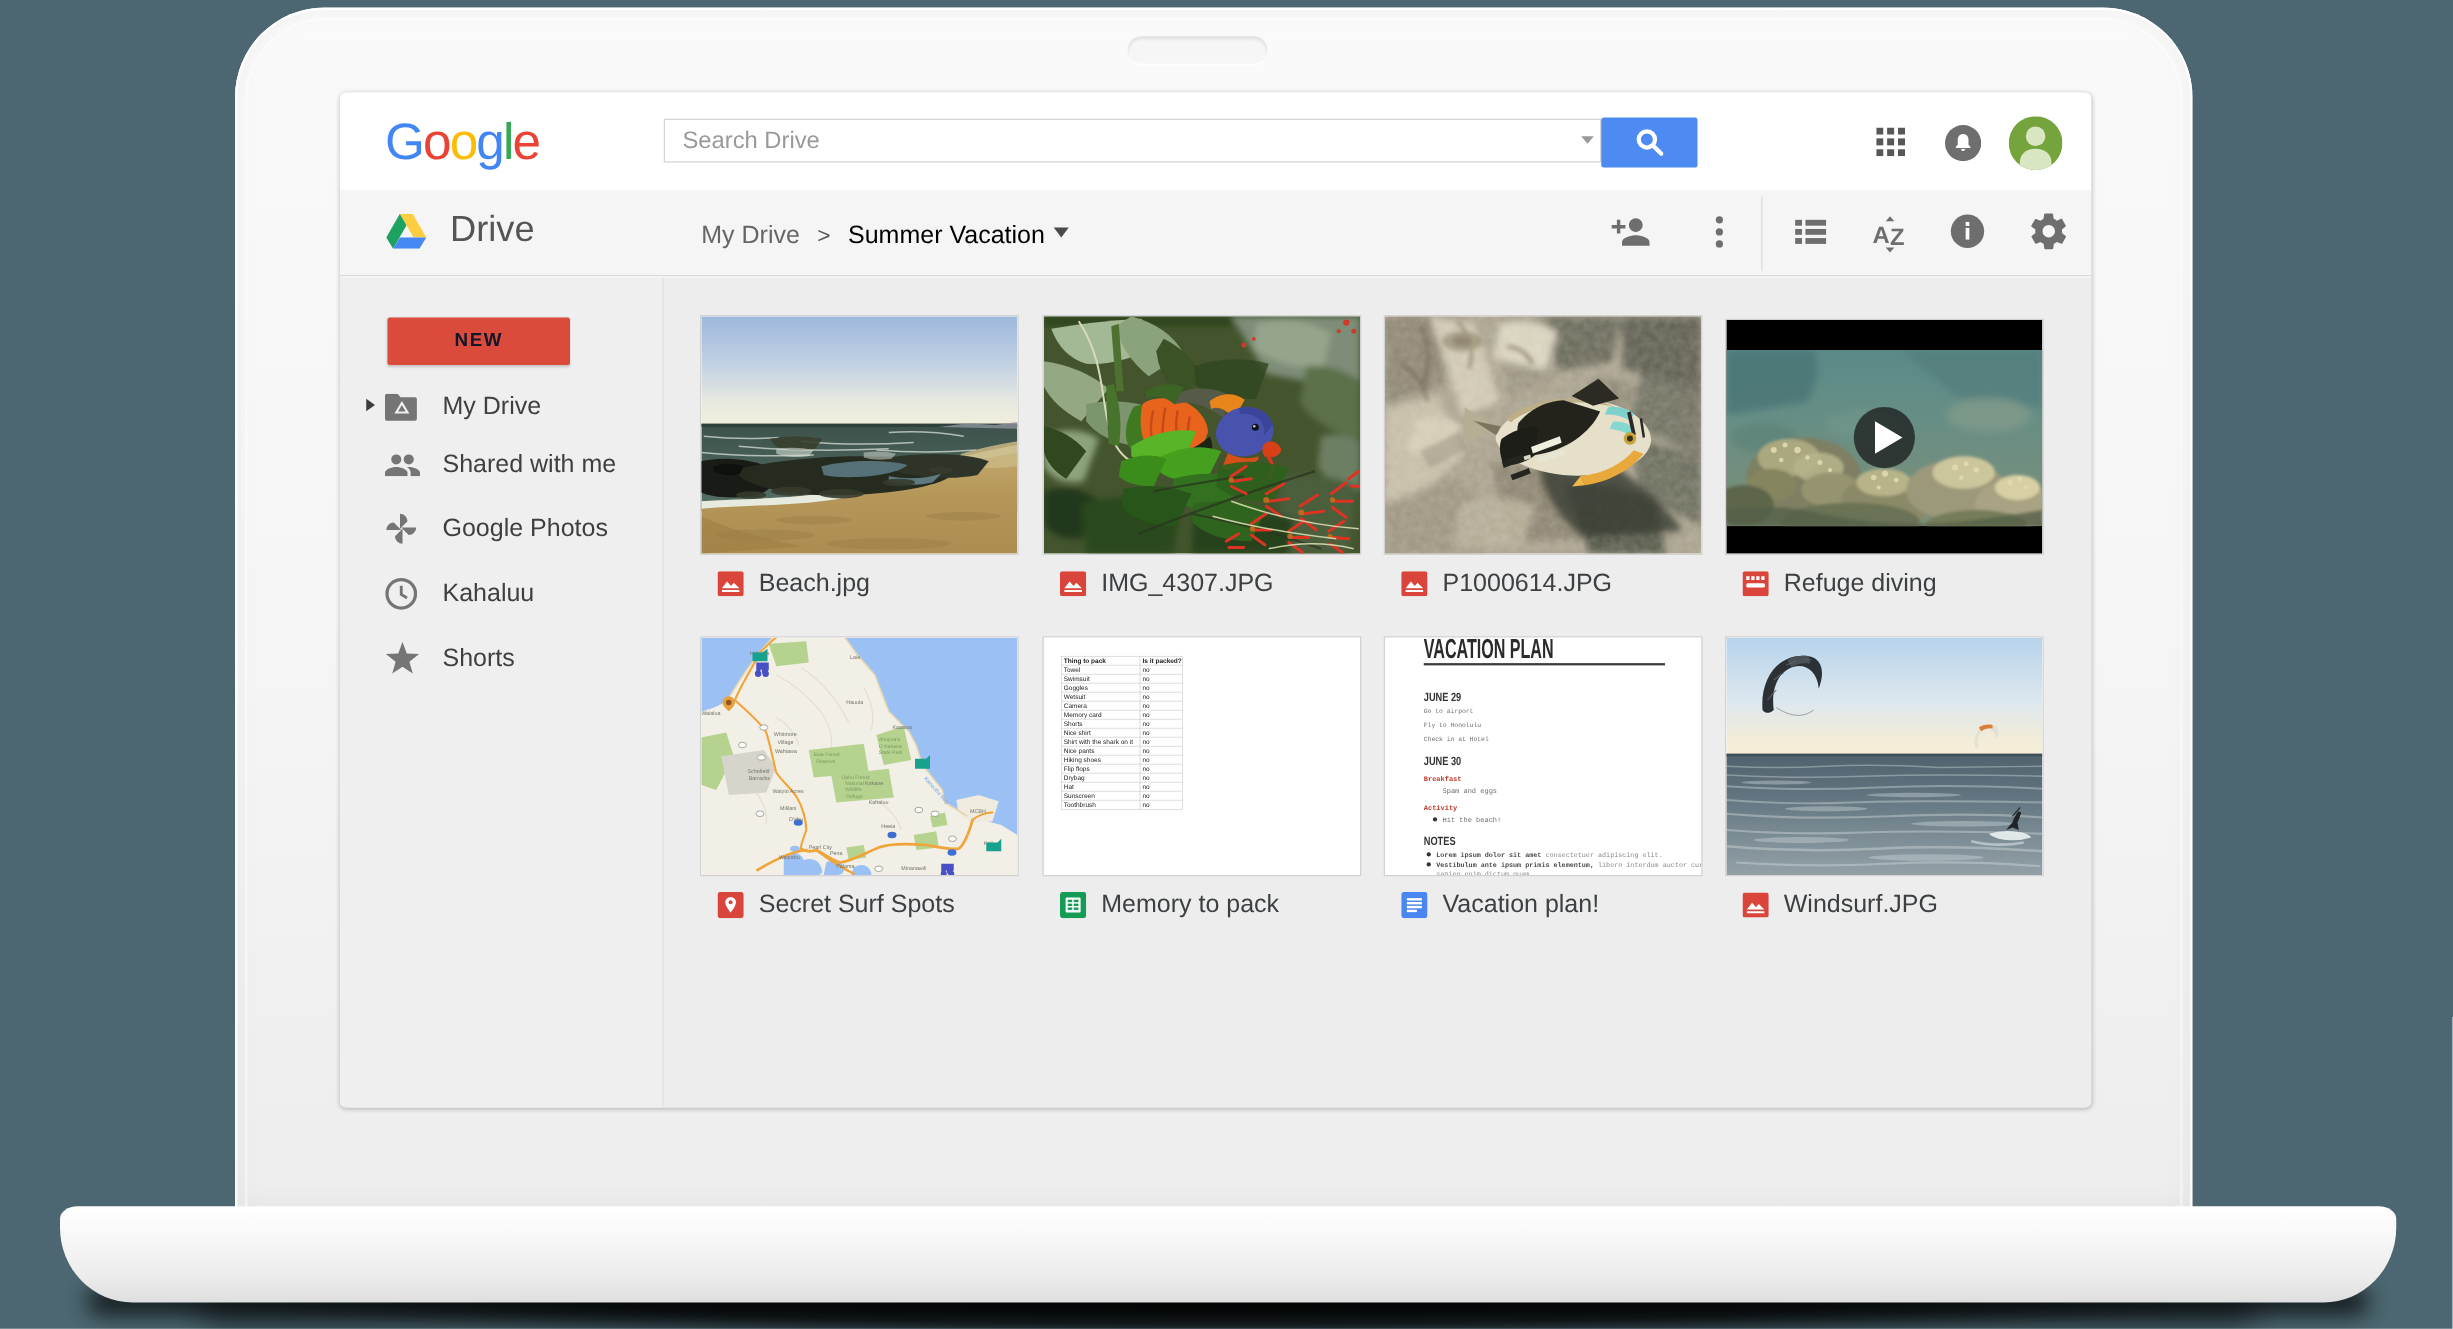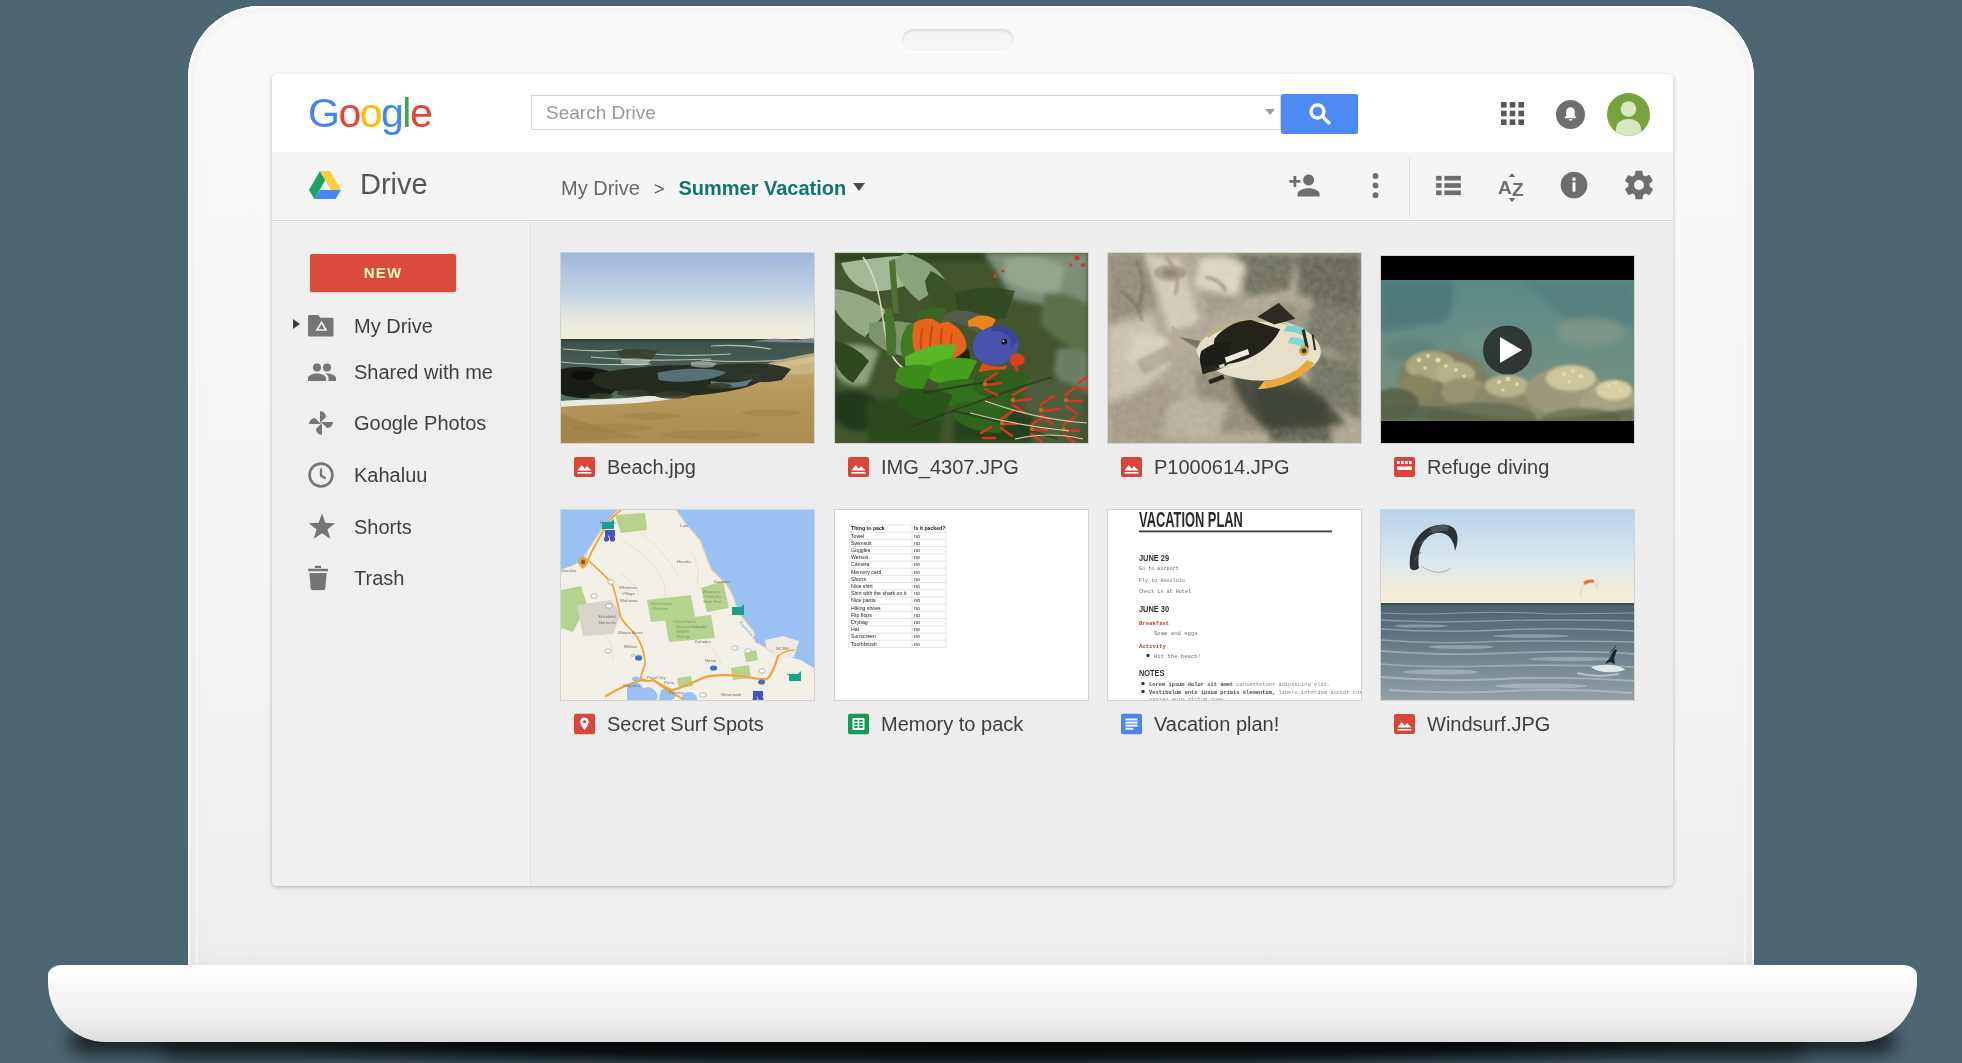--- a/index.html
+++ b/index.html
@@ -63,29 +63,29 @@
   background:#4d8af2; border-radius:2px;
 }
 #searchbtn svg { position:absolute; left:25px; top:6px; }
 #gridicon { position:absolute; left:1229px; top:28px; }
 #bellwrap { position:absolute; left:1284px; top:26px; }
 #avatar { position:absolute; left:1335px; top:19px; }
 
 #dlogo { position:absolute; left:37px; top:19px; }
 #dtext { position:absolute; left:88px; top:16px; font-size:29px; color:#555; }
 #crumb { position:absolute; left:289px; top:25px; font-size:20px; color:#666; }
-#crumb b { color:#0f766e; font-weight:bold; }
+#crumb b { color:#000000; font-weight:normal; }
 #crumb .sep { color:#555; padding:0 14px; font-size:18px; }
 #crumbcaret { display:inline-block; width:0; height:0; border:6.5px solid transparent; border-top:8px solid #4a4a4a; vertical-align:-2px; margin-left:7px; }
 .dbi { position:absolute; top:14px; }
 #dividerv { position:absolute; left:1137px; top:5px; width:1px; height:60px; background:#dcdcdc; }
 
 #newbtn {
   position:absolute; left:38px; top:32px; width:146px; height:38px;
-  background:#da4b3b; border-radius:2px; color:#fef9c3; font-size:15px; font-weight:bold;
+  background:#da4b3b; border-radius:2px; color:#0f172a; font-size:15px; font-weight:bold;
   text-align:center; line-height:38px; letter-spacing:1.2px;
   box-shadow:0 1px 2px rgba(0,0,0,0.18);
 }
 .sitem { position:absolute; left:0; width:259px; height:34px; }
 .sitem .lbl { position:absolute; left:82px; top:50%; transform:translateY(-50%); font-size:20px; color:#3f3f3f; }
 .sitem svg { position:absolute; left:36px; top:50%; transform:translateY(-50%); }
 #mydrivearrow { position:absolute; left:21px; top:10px; width:0; height:0; border:5px solid transparent; border-left:7px solid #3c3c3c; }
 
 .thumb { position:absolute; width:253px; height:190px; background:#fff; box-shadow:0 0 0 1px #d2d2d2; overflow:hidden; }
 .flabel { position:absolute; height:22px; }
@@ -232,27 +232,20 @@
             <circle cx="13" cy="13" r="11.4" fill="none" stroke="#757575" stroke-width="2.6"></circle>
             <path d="M13 6.5 V13.6 L17.6 16.4" fill="none" stroke="#757575" stroke-width="2.3"></path>
           </svg>
           <span class="lbl">Kahaluu</span>
         </div>
         <div class="sitem" style="top:288px;">
           <svg width="28" height="27" viewBox="0 0 28 27" fill="#757575">
             <path d="M14 0 l3.4 9.3 9.9 .4 -7.8 6.1 2.7 9.5 -8.2 -5.5 -8.2 5.5 2.7 -9.5 -7.8 -6.1 9.9 -.4 Z"></path>
           </svg>
           <span class="lbl">Shorts</span>
-        </div>
-        <div class="sitem" style="top:339px;">
-          <svg width="20" height="25" viewBox="0 0 20 25" fill="#757575">
-            <path d="M1.4 7.5 h17.2 l-1.2 15.2 a2.3 2.3 0 0 1 -2.3 2.1 H4.9 a2.3 2.3 0 0 1 -2.3 -2.1 Z"></path>
-            <path d="M0 3.2 h20 v2.6 h-20 z M7 0 h6 v2.4 h-6 z"></path>
-          </svg>
-          <span class="lbl">Trash</span>
         </div>
       </div>
       <div id="main">
         <div class="thumb" id="t-beach" style="left:30px; top:31px;"><svg width="253" height="190" viewBox="0 0 253 190">
           <defs>
             <linearGradient id="bsky" x1="0" y1="0" x2="0" y2="1">
               <stop offset="0" stop-color="#9db8dc"></stop>
                   <stop offset="0.45" stop-color="#c3d2e4"></stop>
               <stop offset="0.78" stop-color="#e8e9e0"></stop>
                   <stop offset="1" stop-color="#f2eedb"></stop>

